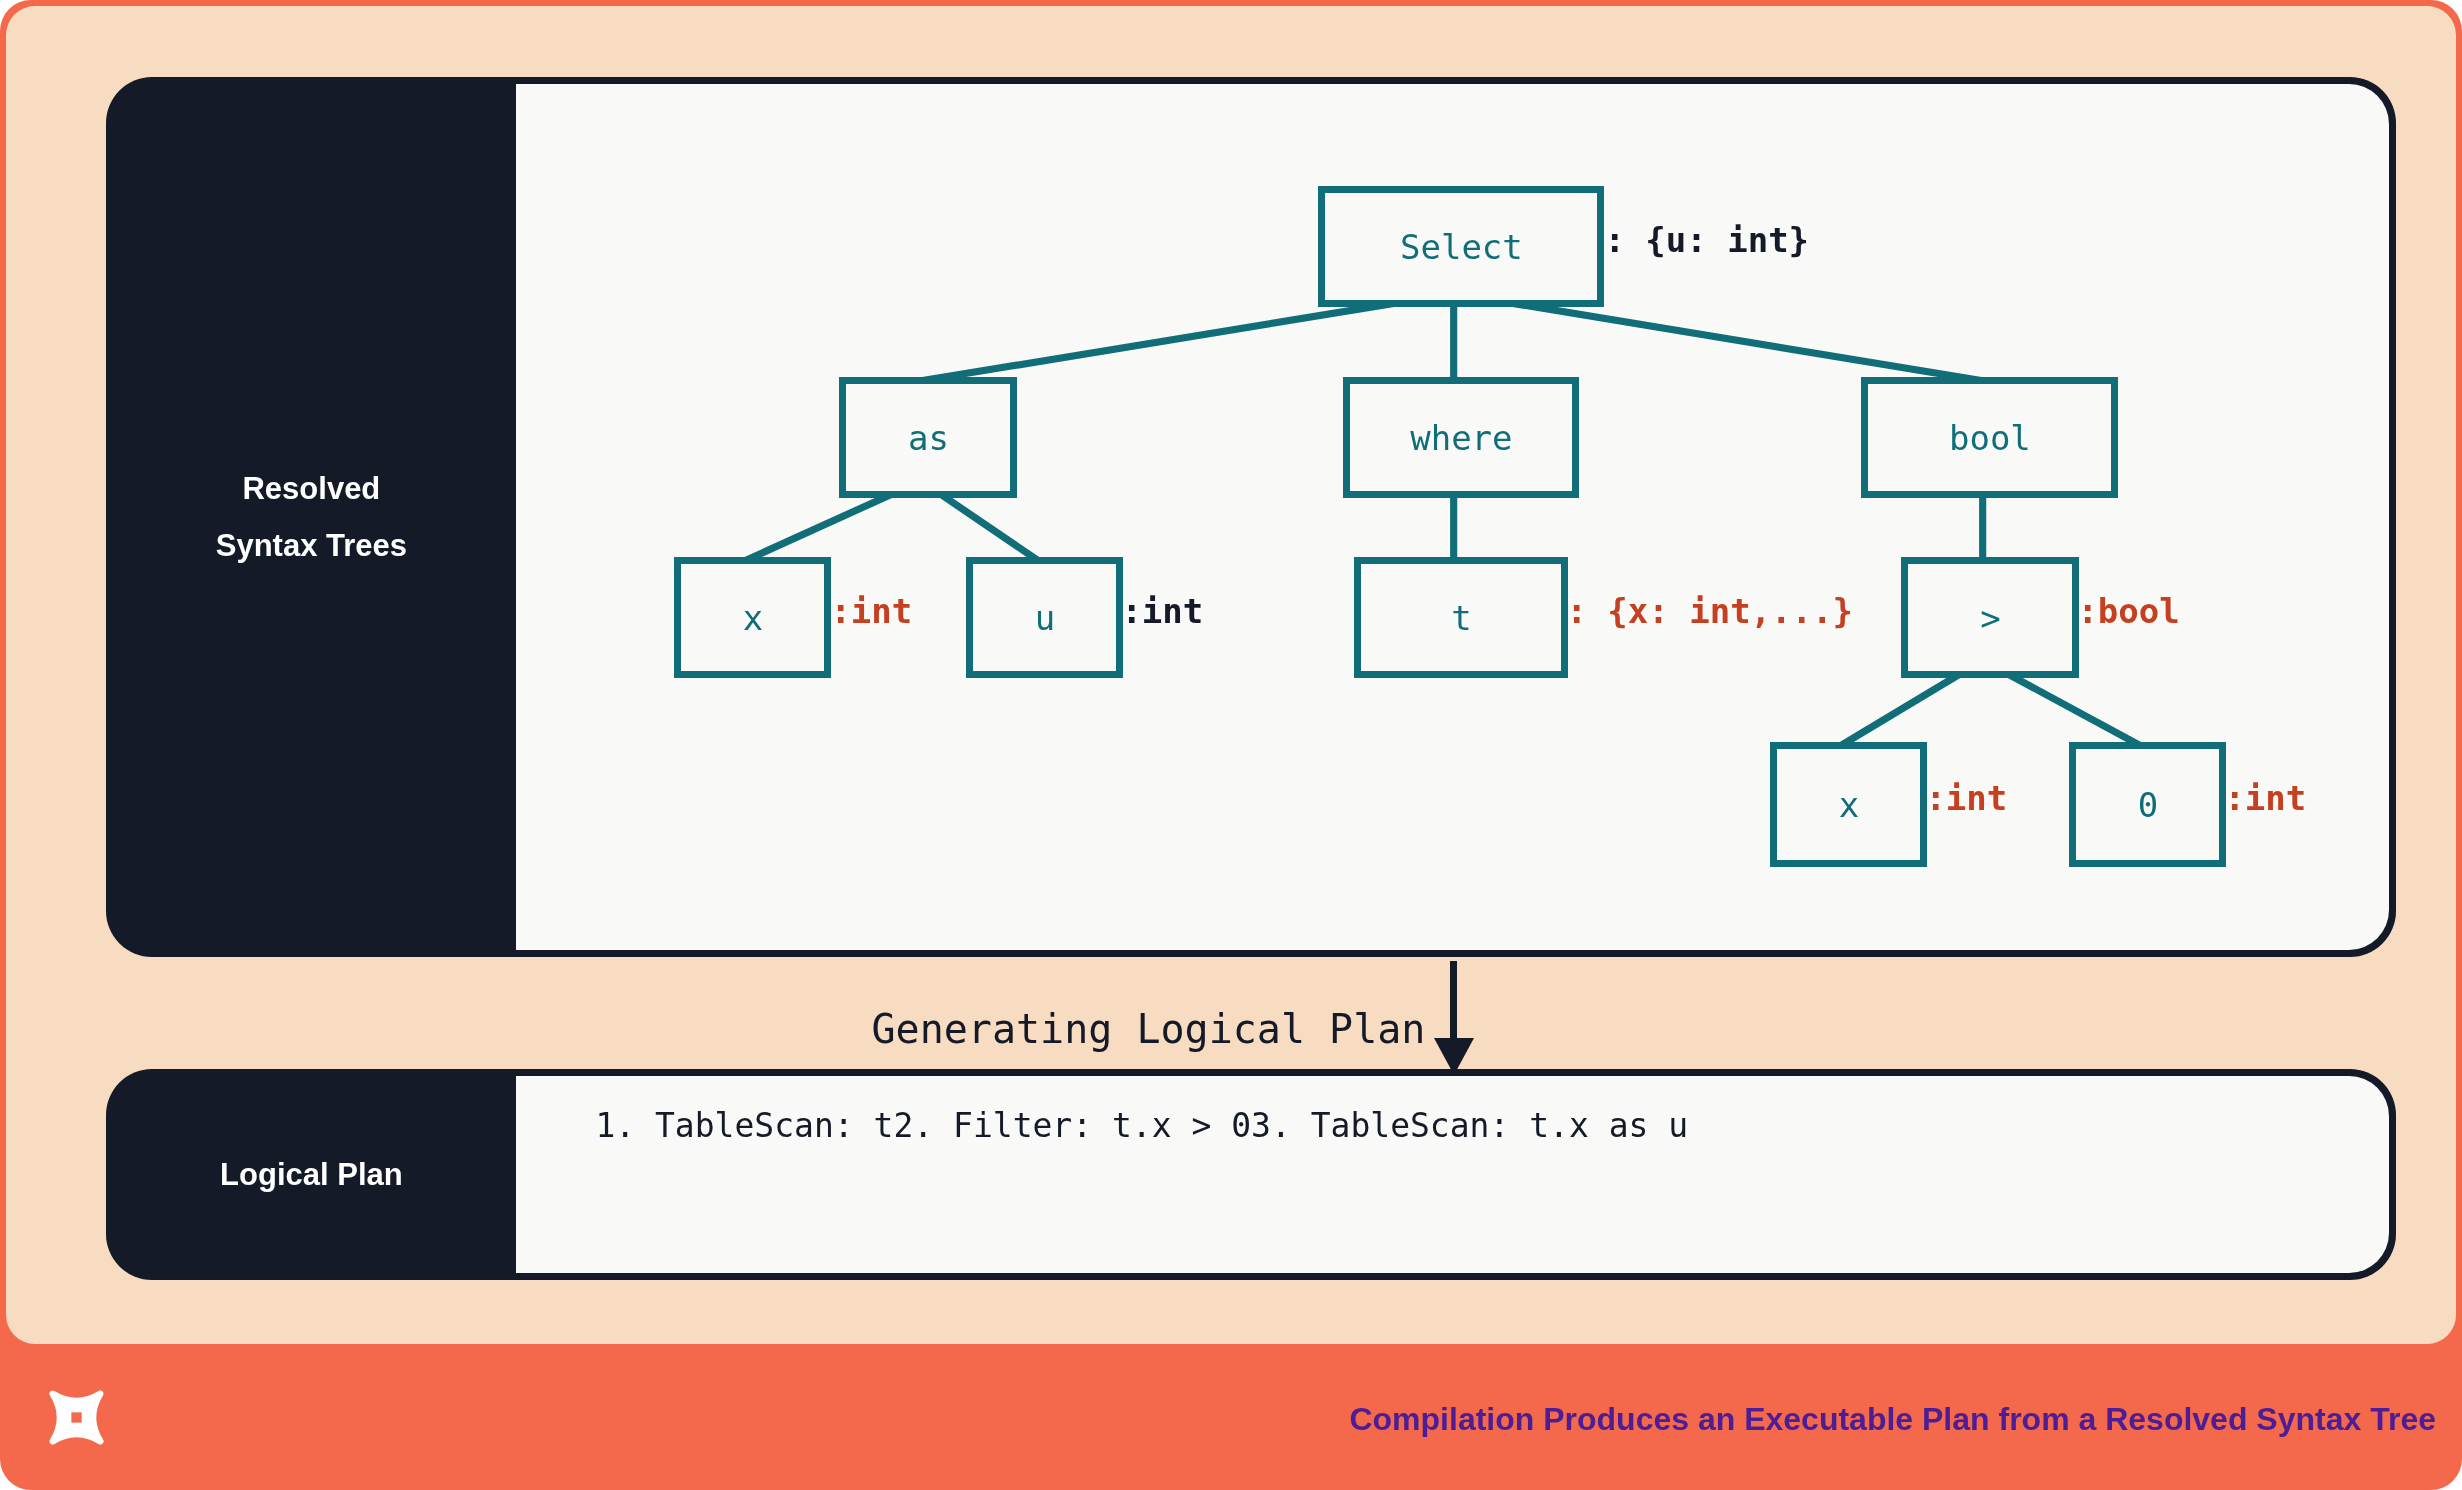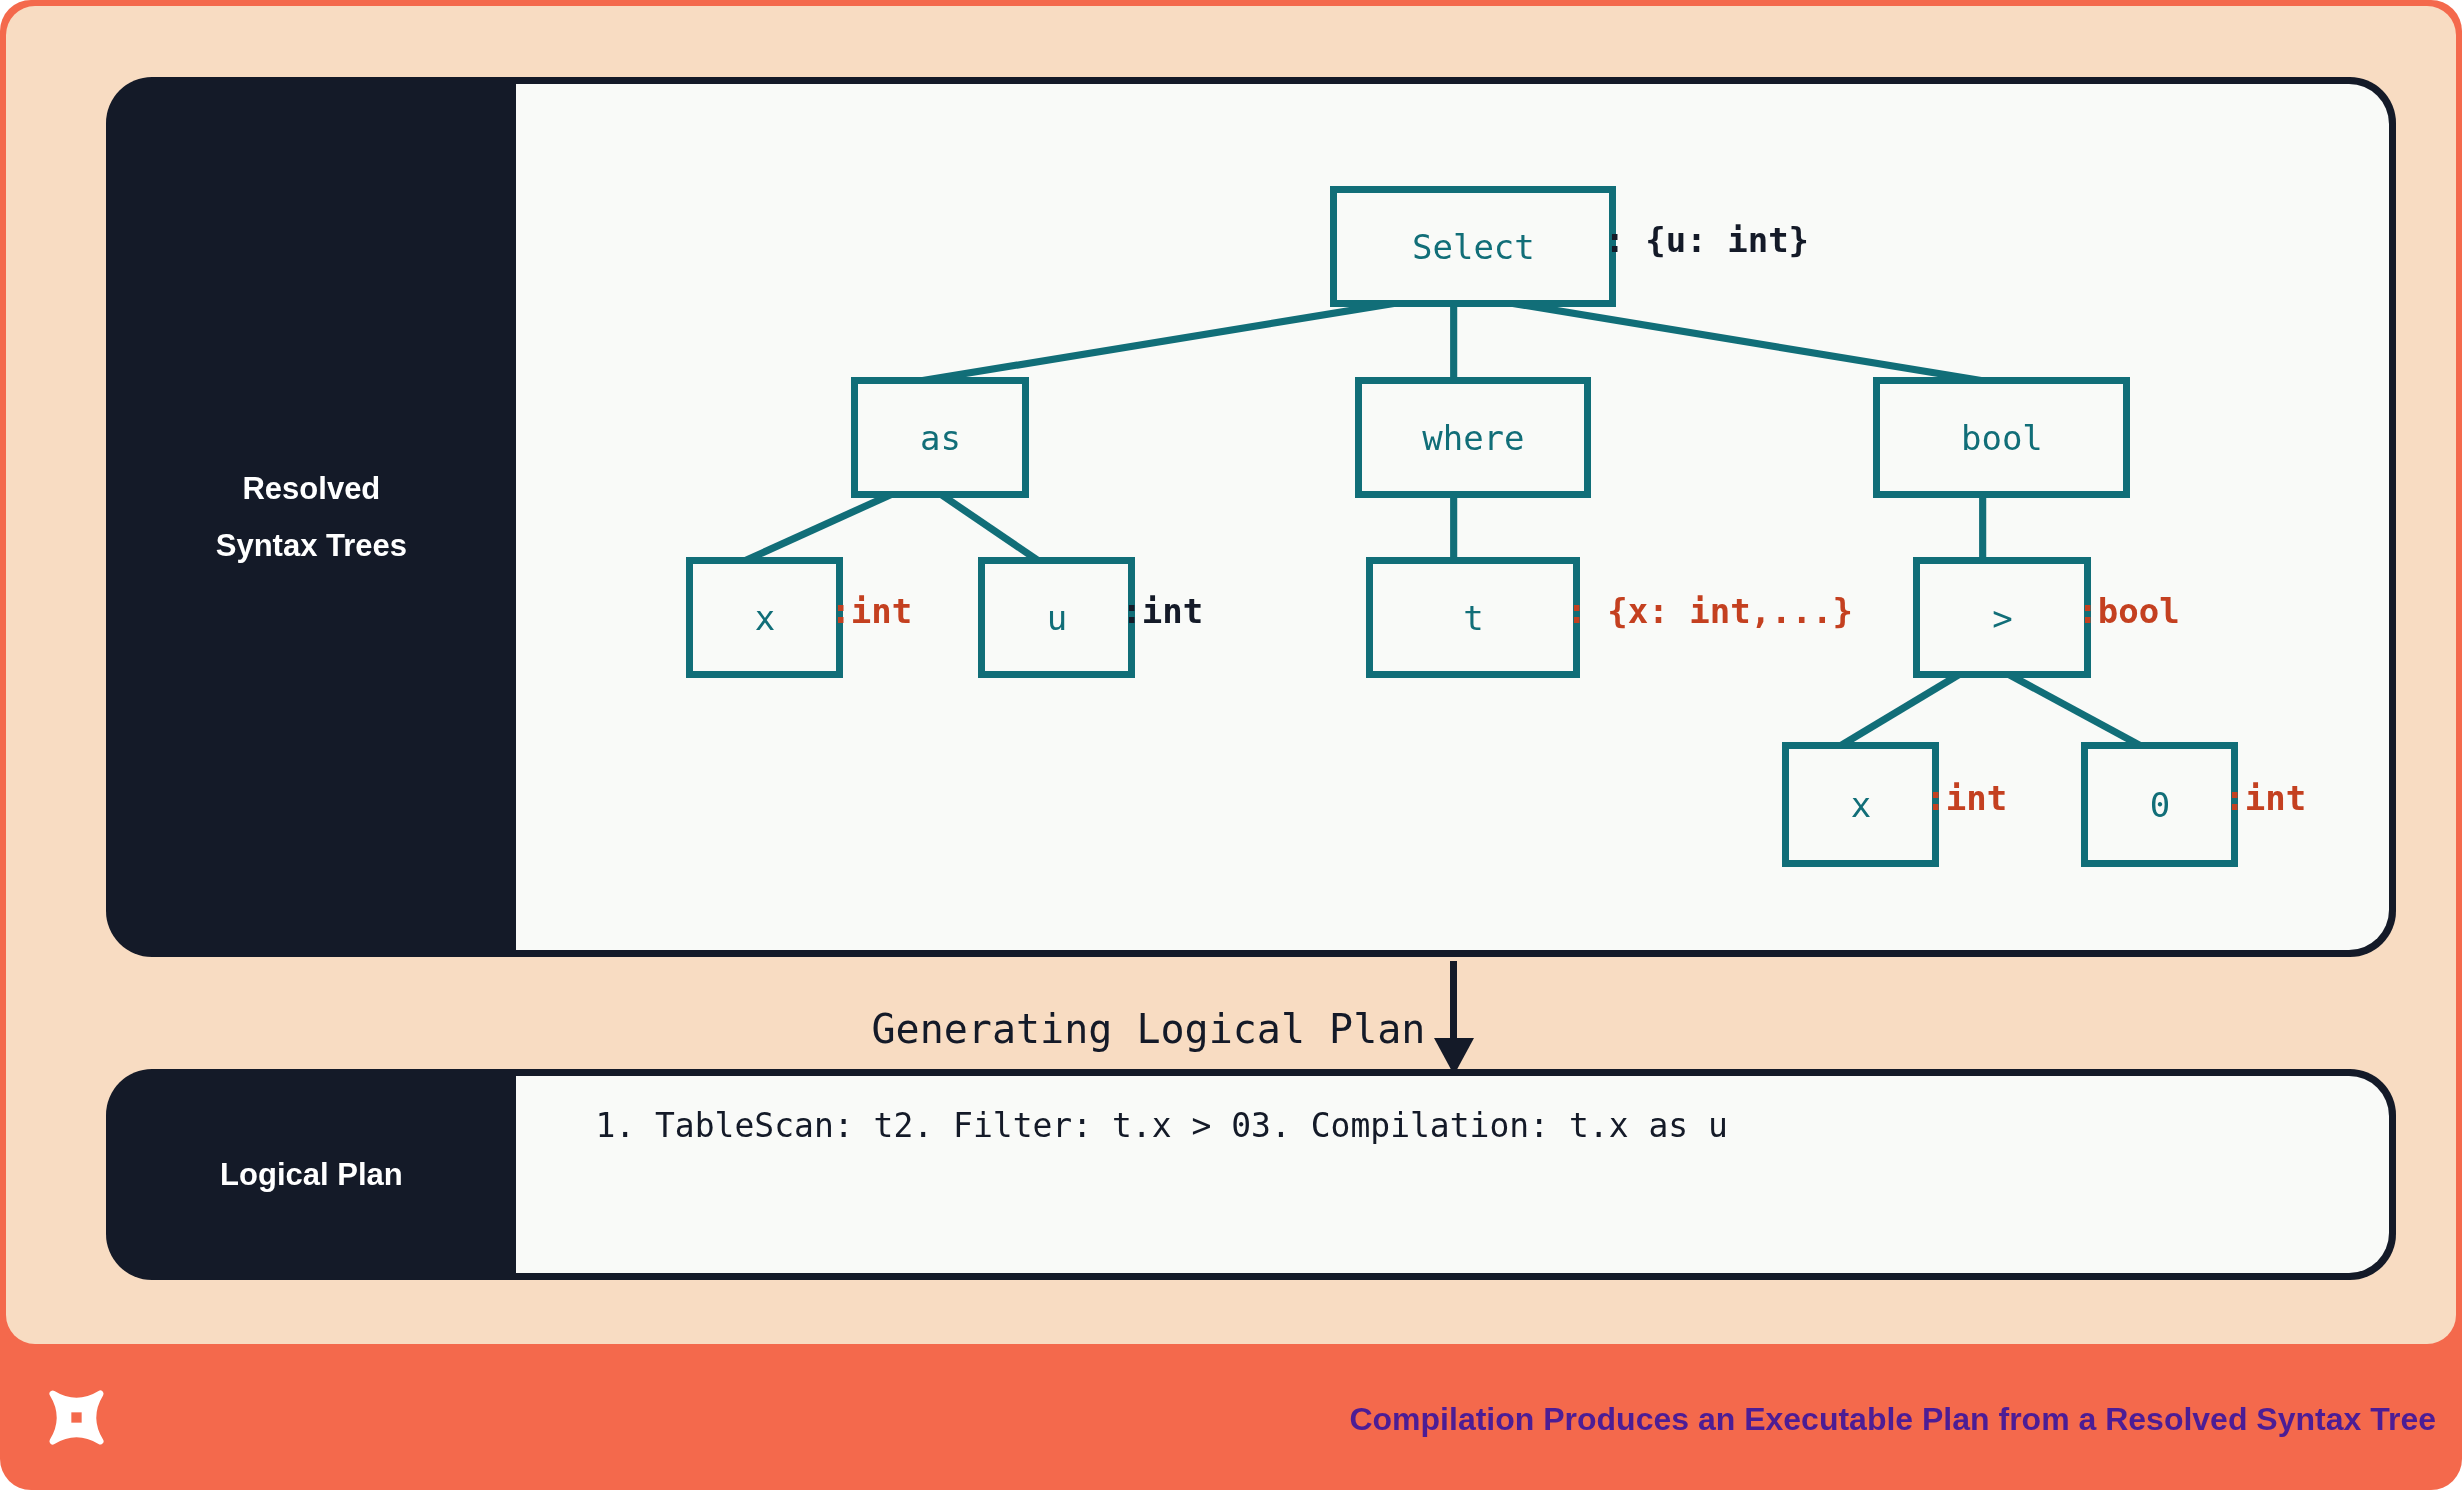--- a/index.html
+++ b/index.html
@@ -16,21 +16,21 @@
   .panel-white{position:absolute;left:410px;top:7.1px;right:7.1px;bottom:7.1px;
                background:#f9faf8;border-radius:0 40px 40px 0;}
   .sidebar{position:absolute;left:0;top:0;bottom:0;width:410px;
            display:flex;flex-direction:column;align-items:center;justify-content:center;
            color:#ffffff;font-weight:bold;font-size:31px;line-height:57px;text-align:center;}
 
   
   .edges{position:absolute;left:0;top:0;}
   .node{position:absolute;height:107px;border:7.1px solid #116e78;background:#f9faf8;
         display:flex;align-items:center;justify-content:center;
-        font-family:"DejaVu Sans Mono",monospace;font-size:34px;color:#116e78;margin-left:12px;}
+        font-family:"DejaVu Sans Mono",monospace;font-size:34px;color:#116e78;}
   .node.tall{height:111px;}
   .ntype{position:absolute;height:107px;display:flex;align-items:center;
          font-family:"DejaVu Sans Mono",monospace;font-size:34px;font-weight:bold;
          white-space:pre;}
   .ntype.tall{height:111px;}
   .ntype.navy{color:#141a28;}
   .ntype.red{color:#c44020;}
 
   
   .arrow-line{position:absolute;left:1444px;top:955px;width:7.1px;height:82px;background:#141a28;}
@@ -129,21 +129,21 @@
     <div class="arrow-head"></div>
 
     <div class="panel bottom">
       <div class="panel-white"></div>
       <div class="sidebar">
         <span>Logical Plan</span>
       </div>
       <div class="plan-steps">
         <div class="plan-step"><span>1. </span><span>TableScan: t</span></div>
         <div class="plan-step"><span>2. </span><span>Filter: t.x &gt; 0</span></div>
-        <div class="plan-step"><span>3. </span><span>Compilation: t.x as u</span></div>
+        <div class="plan-step"><span>3. </span><span>TableScan: t.x as u</span></div>
       </div>
     </div>
   </div>
 
   <svg class="footer-logo" viewBox="0 0 100 100">
     <g transform="rotate(45 50 50)">
       <path d="M50 4 C56 29 71 44 96 50 C71 56 56 71 50 96 C44 71 29 56 4 50 C29 44 44 29 50 4 Z" fill="#ffffff" stroke="#ffffff" stroke-width="9" stroke-linejoin="round"></path>
       <path d="M50 40 L60 50 L50 60 L40 50 Z" fill="#f4694c"></path>
     </g>
   </svg>

